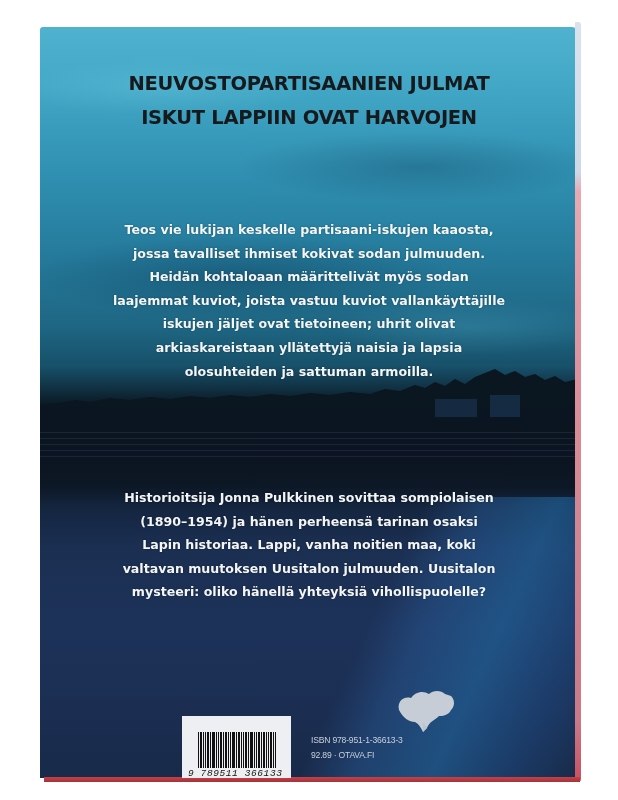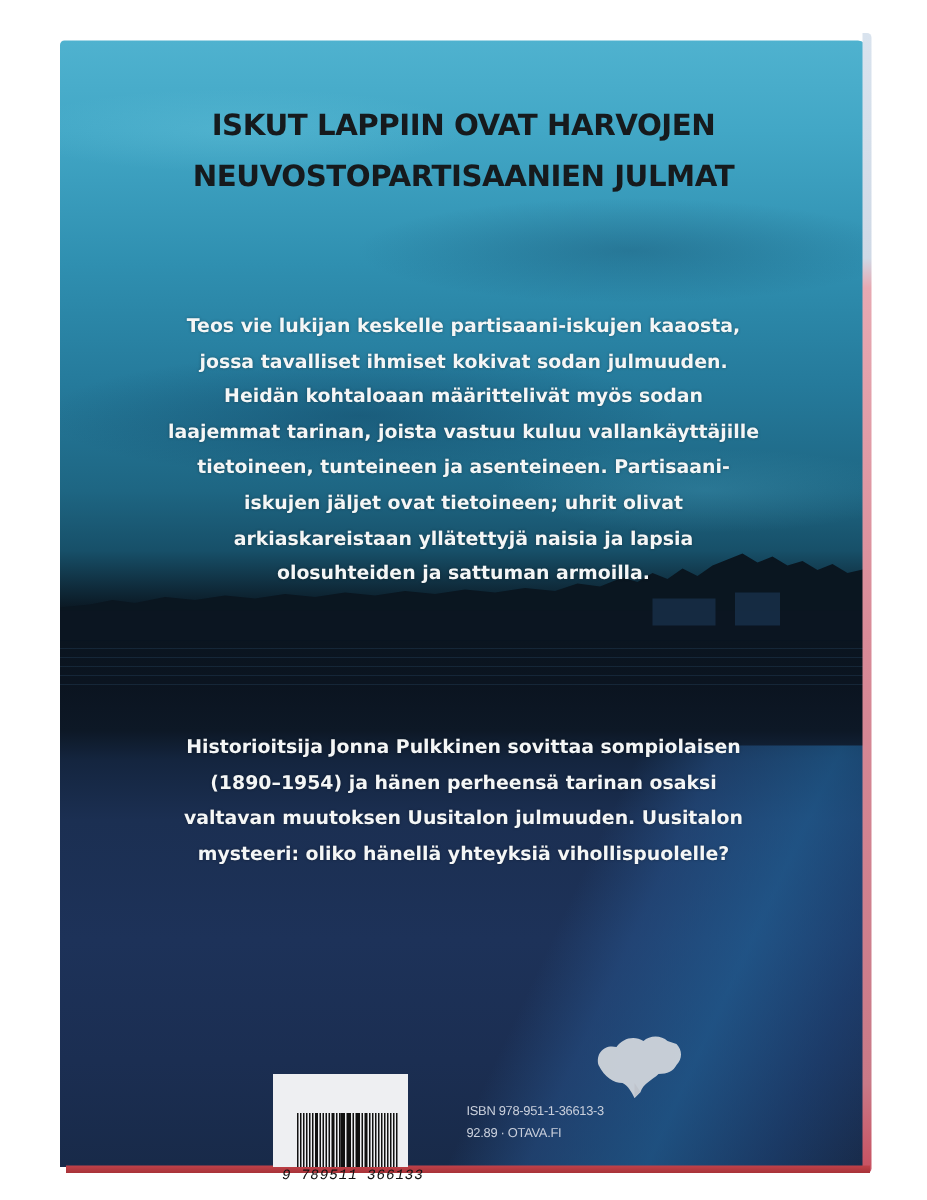--- a/index.html
+++ b/index.html
@@ -123,32 +123,32 @@
       text-align: center;
       color: #f4f6f6;
       font-family: "DejaVu Sans", sans-serif;
       font-weight: bold;
       font-size: 12.6px;
       line-height: 23.6px;
       letter-spacing: 0;
       text-shadow: 0 0 2px rgba(0,0,0,0.35);
     }
     .blurb div { white-space: nowrap; }
-    .blurb-1 { top: 205px; text-align: center; }
+    .blurb-1 { top: 218px; text-align: center; }
     .blurb-2 { top: 486px; }
 
     .barcode-box {
       position: absolute;
       left: 182px;
       top: 716px;
-      width: 90px;
+      width: 109px;
       height: 62px;
       background: #eeeff2;
       box-sizing: border-box;
-      padding: 26px 6px 0 6px;
+      padding: 16px 6px 0 6px;
       font-style: italic;
     }
     .barcode-bars {
       display: flex;
       align-items: flex-end;
       height: 36px;
       margin-left: 10px;
     }
     .barcode-bars span {
       display: inline-block;
@@ -202,38 +202,38 @@
   <div class="shore-lines"></div>
   <div class="water-band"></div>
 </div>
 
 <div class="spine">
   <div class="spine-text"></div>
 </div>
 <div class="bottom-strip"></div>
 
 <div class="headline">
+  <div>NEUVOSTOPARTISAANIEN JULMAT</div>
   <div>ISKUT LAPPIIN OVAT HARVOJEN</div>
-  <div>NEUVOSTOPARTISAANIEN JULMAT</div>
 </div>
 
 <div class="blurb blurb-1">
   <div>Teos vie lukijan keskelle partisaani-iskujen kaaosta,</div>
   <div>jossa tavalliset ihmiset kokivat sodan julmuuden.</div>
   <div>Heidän kohtaloaan määrittelivät myös sodan</div>
-  <div>laajemmat tarinan, joista vastuu kuluu vallankäyttäjille</div>
-  <div>tietoineen, tunteineen ja asenteineen. Partisaani-</div>
+  <div>laajemmat kuviot, joista vastuu kuviot vallankäyttäjille</div>
   <div>iskujen jäljet ovat tietoineen; uhrit olivat</div>
   <div>arkiaskareistaan yllätettyjä naisia ja lapsia</div>
   <div>olosuhteiden ja sattuman armoilla.</div>
 </div>
 
 <div class="blurb blurb-2">
   <div>Historioitsija Jonna Pulkkinen sovittaa sompiolaisen</div>
   <div>(1890–1954) ja hänen perheensä tarinan osaksi</div>
+  <div>Lapin historiaa. Lappi, vanha noitien maa, koki</div>
   <div>valtavan muutoksen Uusitalon julmuuden. Uusitalon</div>
   <div>mysteeri: oliko hänellä yhteyksiä vihollispuolelle?</div>
 </div>
 
 <svg class="logo-mark" viewBox="0 0 64 46">
   <path d="M6,22 C4,14 10,8 18,10 C22,4 30,2 36,6 C40,2 48,2 52,6 L58,8 C62,12 62,18 58,22 C56,26 52,28 46,28 C42,32 36,34 34,40 L30,44 C28,40 26,36 22,34 C16,34 10,30 6,22 Z" fill="#d8dbe0" opacity="0.9"></path>
   <path d="M30,34 L34,40 L30,44 Z" fill="#bfc4cc"></path>
 </svg>
 
 <div class="barcode-box">

